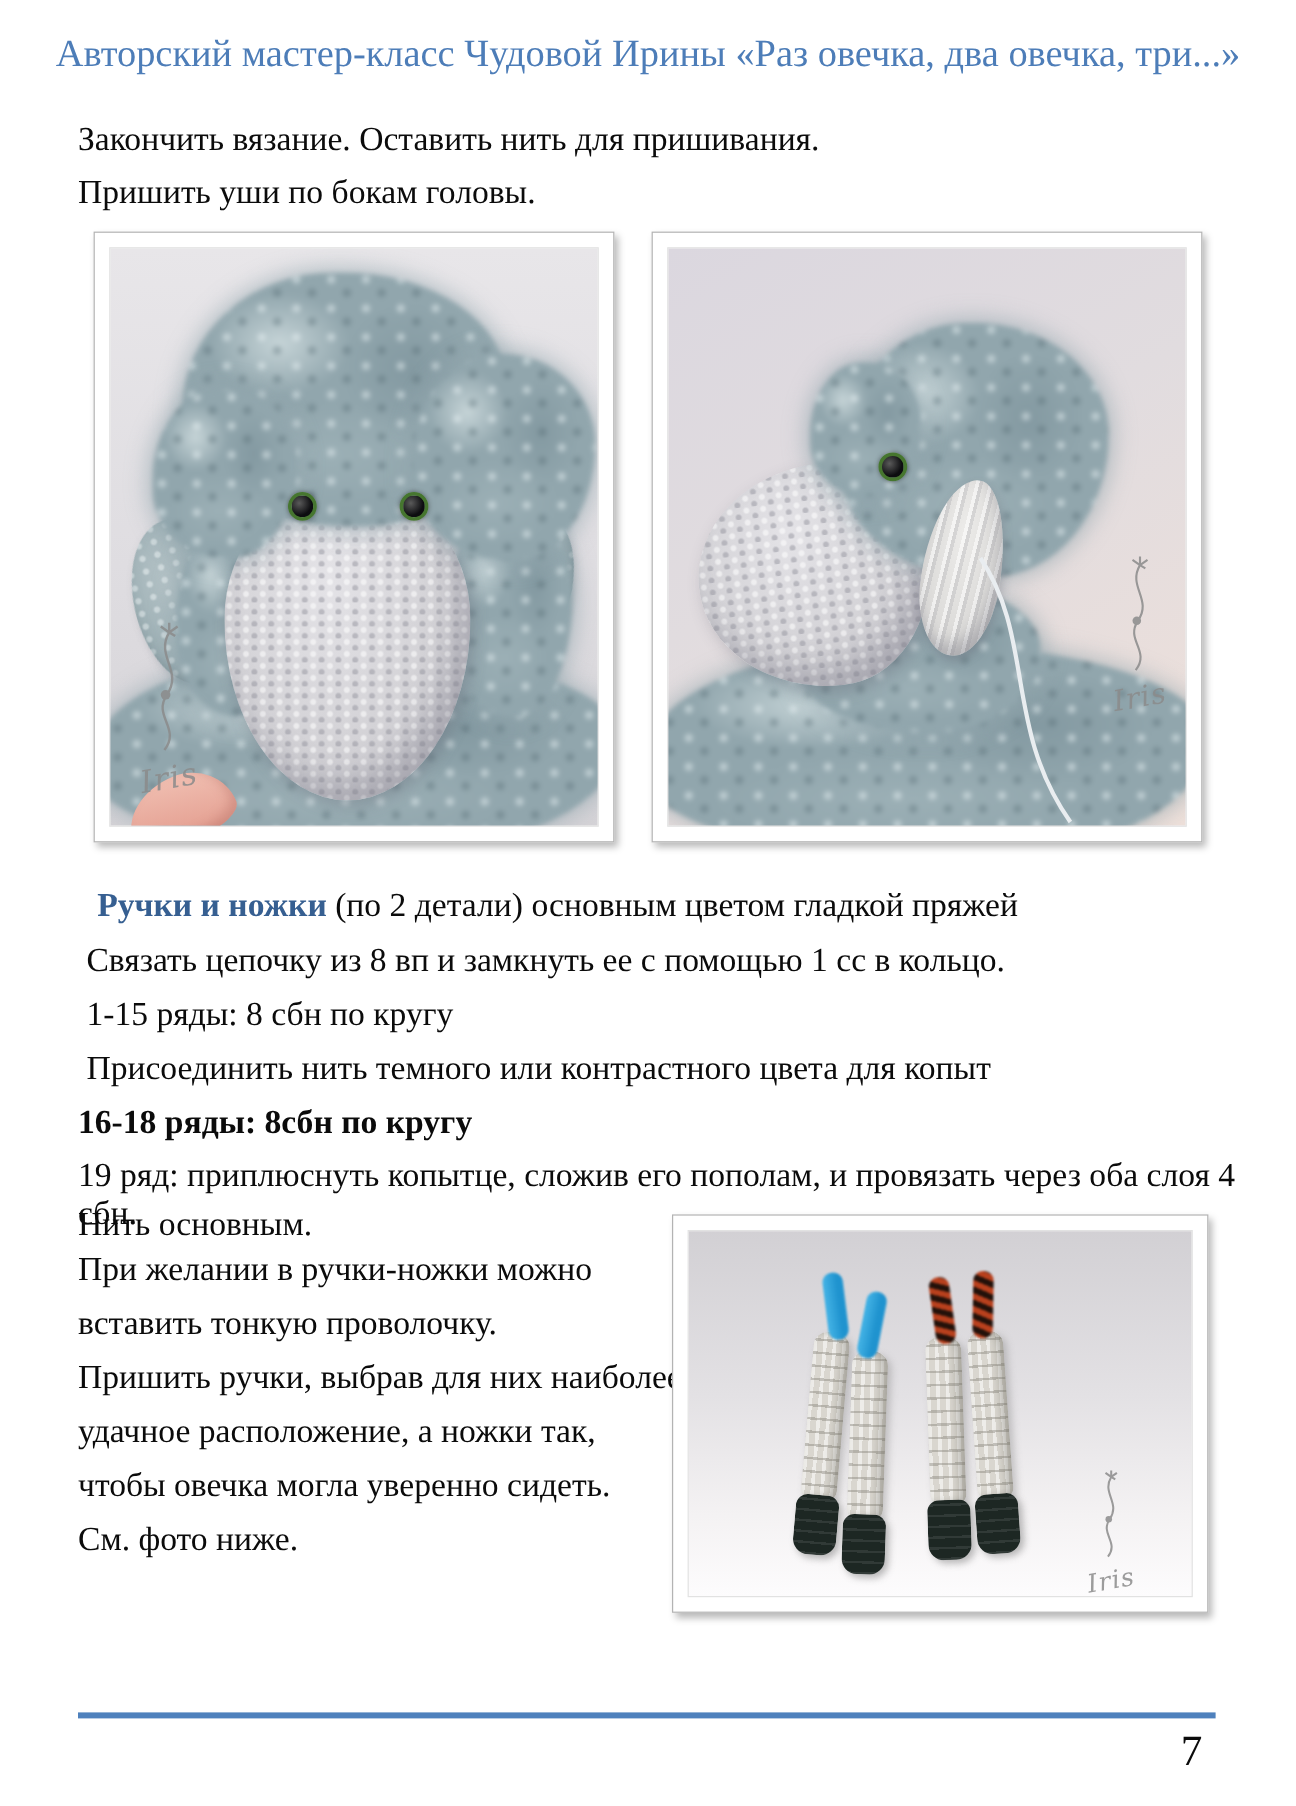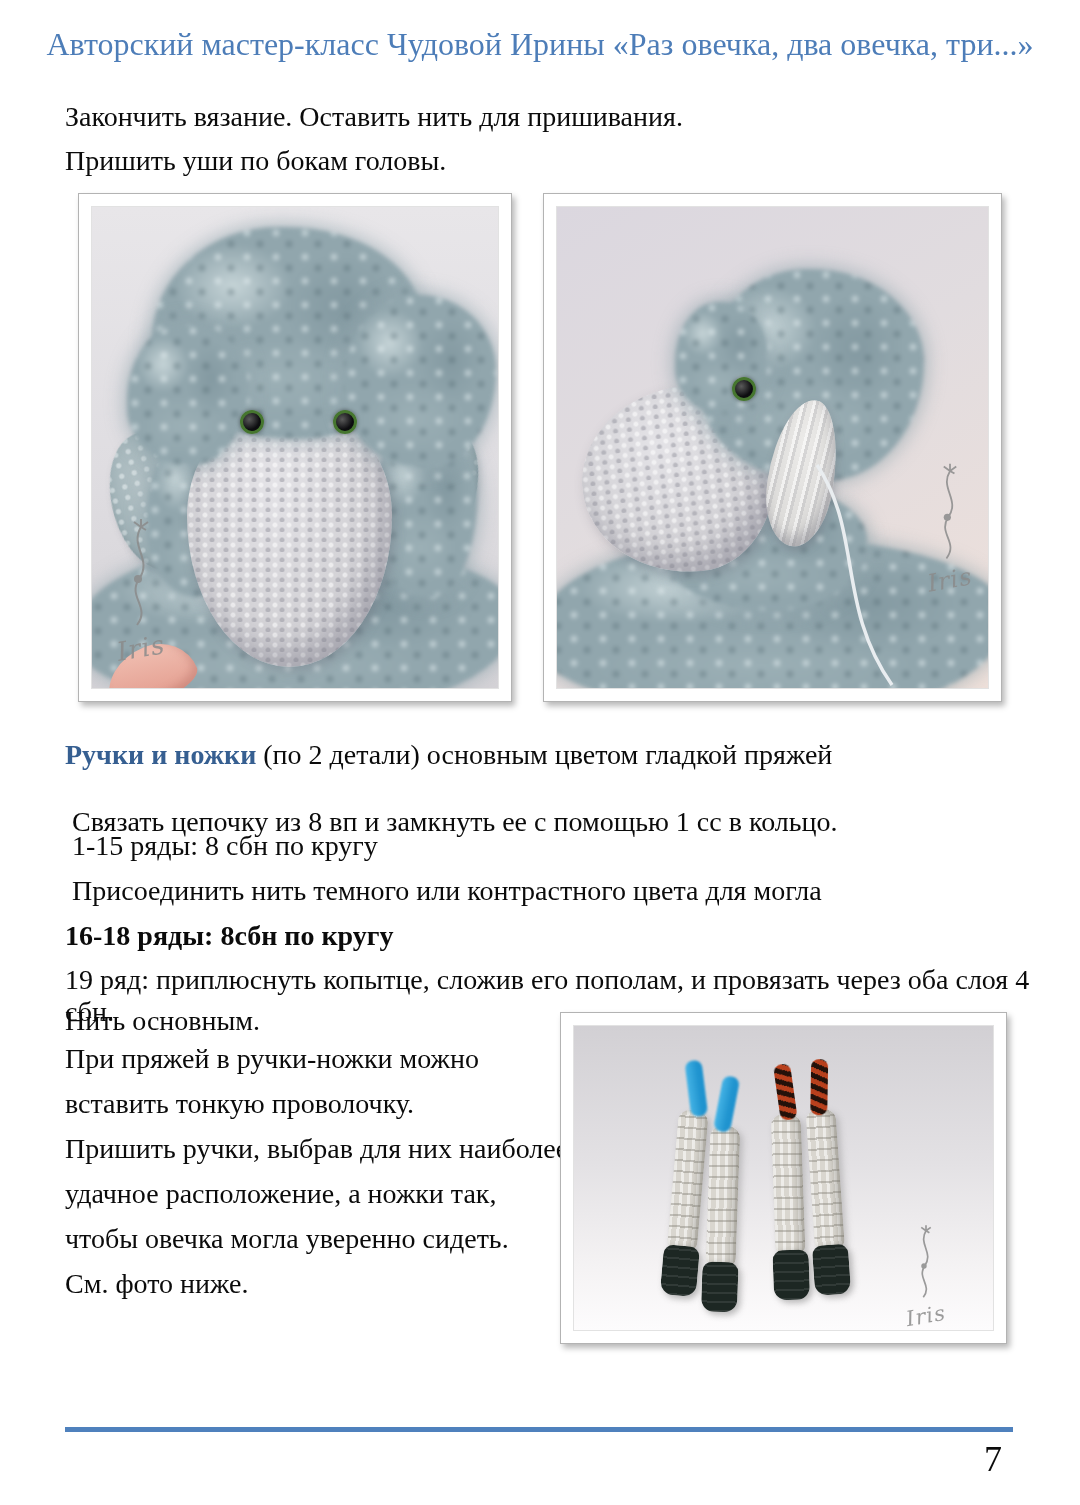--- a/index.html
+++ b/index.html
@@ -5,21 +5,21 @@
   html,body{margin:0;padding:0;background:#ffffff;}
   .page{
     position:relative;width:1080px;height:1505px;background:#ffffff;
     font-family:"Liberation Serif", serif;color:#111;overflow:hidden;
   }
   .textline{position:absolute;left:65px;font-size:28px;white-space:pre-wrap;color:#0b0b0b;}
   .header-title{
     position:absolute;top:26px;left:0;width:100%;text-align:center;
     font-size:32px;color:var(--header_blue,#4d7db8);white-space:pre-wrap;
   }
-  .section-heading{font-weight:bold;color:var(--heading_blue,#365f91);}
+  .section-heading{font-weight:bold;color:var(--heading_blue,#365f91);margin-left:16px;}
   .footer-rule{position:absolute;top:1427px;left:65px;width:948px;height:5px;background:var(--rule_blue,#4f81bd);}
   .page-number{position:absolute;top:1438px;right:78px;font-size:36px;color:#0b0b0b;}
 
   
   .frame{position:absolute;background:#fff;border:1px solid #b3b3b3;box-shadow:3px 4px 6px rgba(0,0,0,0.28);}
   .frame-inner{position:absolute;inset:12px;overflow:hidden;border:1px solid #e2e2e2;}
   .photo-front .frame-inner{background:linear-gradient(180deg,#e8e6e9 0%,#dfdde1 55%,#d5d3d7 100%);}
   .photo-side  .frame-inner{background:linear-gradient(150deg,#dbd7df 0%,#e1dcdf 45%,#eee0da 100%);}
   .photo-legs  .frame-inner{background:linear-gradient(180deg,#d2d0d4 0%,#e3e1e4 45%,#f4f2f3 78%,#fdfcfd 100%);}
 
@@ -183,28 +183,28 @@
           <path d="M20 10 l7 -5 M20 10 l-7 -5 M20 10 l0 -8 M20 10 l5 3" stroke="#8b8b8b" fill="none" stroke-width="2"></path>
           <circle cx="17" cy="62" r="4" fill="#8b8b8b"></circle>
         </svg>
         <span class="wm-text" style="font-size:24px;">Iris</span>
       </div>
     </div>
   </div>
 
   <div class="textline" style="top:739px;"><span class="section-heading">Ручки и ножки</span><span> (по 2 детали) основным цветом гладкой пряжей</span></div>
 
-  <div class="textline" style="top:806px;"> Связать цепочку из 8 вп и замкнуть ее с помощью 1 сс в кольцо.</div>
+  <div class="textline" style="top:785px;"> Связать цепочку из 8 вп и замкнуть ее с помощью 1 сс в кольцо.</div>
   <div class="textline" style="top:830px;"> 1-15 ряды: 8 сбн по кругу</div>
-  <div class="textline" style="top:875px;"> Присоединить нить темного или контрастного цвета для могла</div>
+  <div class="textline" style="top:875px;"> Присоединить нить темного или контрастного цвета для копыт</div>
   <div class="textline" style="top:920px;font-weight:bold;">16-18 ряды: 8сбн по кругу</div>
   <div class="textline" style="top:964px;">19 ряд: приплюснуть копытце, сложив его пополам, и провязать через оба слоя 4 сбн.</div>
   <div class="textline" style="top:1005px;">Нить основным.</div>
 
-  <div class="textline" style="top:1043px;">При пряжей в ручки-ножки можно</div>
+  <div class="textline" style="top:1043px;">При желании в ручки-ножки можно</div>
   <div class="textline" style="top:1088px;">вставить тонкую проволочку.</div>
   <div class="textline" style="top:1133px;">Пришить ручки, выбрав для них наиболее</div>
   <div class="textline" style="top:1223px;">чтобы овечка могла уверенно сидеть.</div>
   <div class="textline" style="top:1178px;">удачное расположение, а ножки так,</div>
   <div class="textline" style="top:1268px;">См. фото ниже.</div>
 
   <div class="frame photo-legs" style="left:560px;top:1012px;width:445px;height:330px;">
     <div class="frame-inner">
       <div class="leg" style="left:96px;top:34px;transform:rotate(5deg);">
         <div class="pipe pipe-blue" style="transform:rotate(-12deg);"></div>

